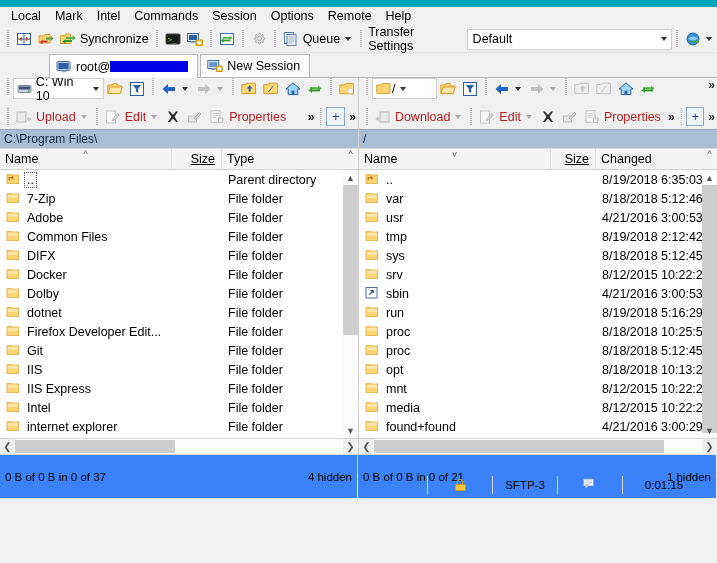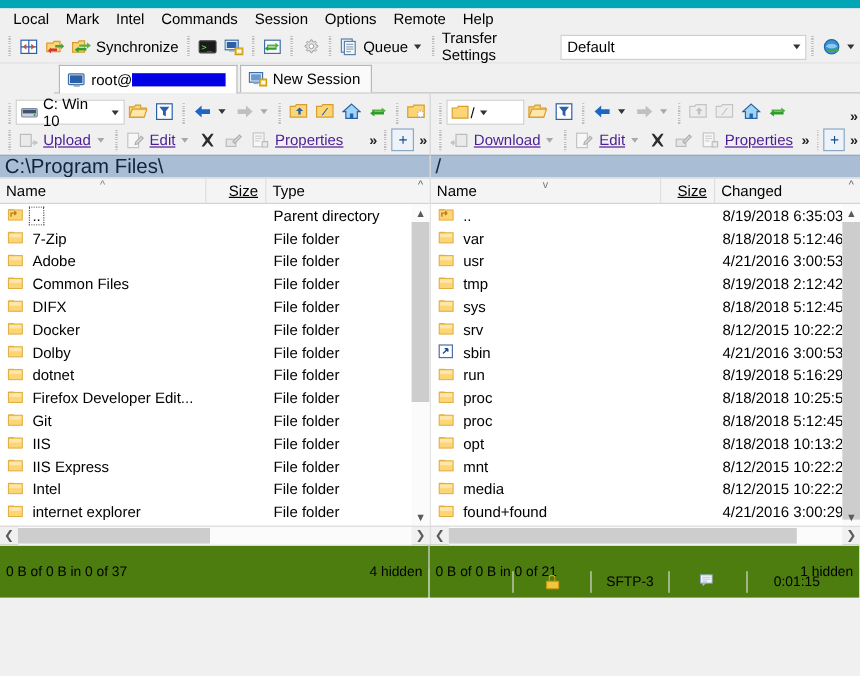--- a/index.html
+++ b/index.html
@@ -40,36 +40,36 @@
     border:1px solid #b8b8b8;border-bottom:none;background:#fafafa;margin-right:2px;cursor:default;}
   .tab.active{background:#fff;height:23px;position:relative;top:1px;}
   .tab-redact{display:inline-block;width:78px;height:11px;background:#0000e4;vertical-align:-1px;}
 
   
   .panels{display:flex;height:376px;}
   .panel{width:358px;display:flex;flex-direction:column;background:#f0f0f0;}
   .panel.left{border-right:1px solid #d0d0d0;}
 
   
-  .ptb{height:26px;display:flex;align-items:flex-end;padding-left:3px;}
+  .ptb{height:26px;display:flex;align-items:flex-start;padding-left:3px;}
   .ptb2{height:25px;display:flex;align-items:center;padding-left:3px;}
   .drive-combo{height:19px;background:#fff;border:1px solid #cfcfcf;display:flex;align-items:center;
     padding:0 2px 0 3px;font-size:12.5px;}
   .drive-combo .dtext{margin:0 4px 0 3px;}
   .path-combo{height:19px;background:#fff;border:1px solid #cfcfcf;display:flex;align-items:center;
     padding:0 2px 0 3px;font-size:12.5px;width:58px;}
 
-  .dim-txt{color:#4c1d95;text-decoration:underline;}
+  .dim-txt{color:#b91c1c;}
   .chev{font-size:12px;font-weight:bold;letter-spacing:-2px;padding:0 4px;color:#222;}
   .plusbtn{width:17px;height:17px;border:1px solid #8ba7c4;background:#eef3f9;
     display:flex;align-items:center;justify-content:center;font-size:13px;color:#1a4b8c;line-height:1;}
 
   
   .pathbar{height:18px;background:#a9bdd4;display:flex;align-items:center;padding-left:4px;
-    font-size:17px;color:#10253d;border-top:1px solid #93a9c2;}
+    font-size:12px;color:#10253d;border-top:1px solid #93a9c2;}
 
   
   .lhead{height:20px;background:#f4f4f4;display:flex;border-top:1px solid #dcdcdc;
     border-bottom:1px solid #d4d4d4;font-size:12.5px;position:relative;}
   .lh{display:flex;align-items:center;height:100%;border-right:1px solid #dfdfdf;padding-left:5px;
     position:relative;cursor:default;box-sizing:border-box;}
   .lh.right{justify-content:flex-end;padding-right:6px;padding-left:0;text-decoration:underline;}
   .sortmark{position:absolute;top:1px;left:50%;transform:translateX(-50%);font-size:9px;color:#777;line-height:9px;}
 
   
@@ -86,21 +86,21 @@
 
   
   .hscroll{height:15px;background:#f0f0f0;display:flex;align-items:center;}
   .hs-btn{width:15px;height:15px;display:flex;align-items:center;justify-content:center;
     font-size:10px;color:#5a5a5a;}
   .hs-track{flex:1;height:15px;background:#fbfbfb;position:relative;}
   .hs-thumb{position:absolute;left:0;top:1px;height:13px;background:#cdcdcd;}
 
   
   .sbar{height:19px;display:flex;align-items:center;justify-content:space-between;
-    padding:12px 5px;font-size:11.5px;background:#4d7c0f;border-top:1px solid #dcdcdc;}
+    padding:12px 5px;font-size:11.5px;background:#3b82f6;border-top:1px solid #dcdcdc;}
 
   .statusrow{display:flex;height:19px;}
   .statusrow>div{width:358px;box-sizing:border-box;}
   .statusrow>div.left{border-right:1px solid #d0d0d0;}
 
   
   .appbar{height:22px;background:#f0f0f0;display:flex;align-items:center;justify-content:flex-end;
     border-top:1px solid #dcdcdc;font-size:11.5px;}
   .ab-cell{display:flex;align-items:center;justify-content:center;height:18px;padding:0 12px;
     border-left:1px solid #dadada;min-width:40px;}

